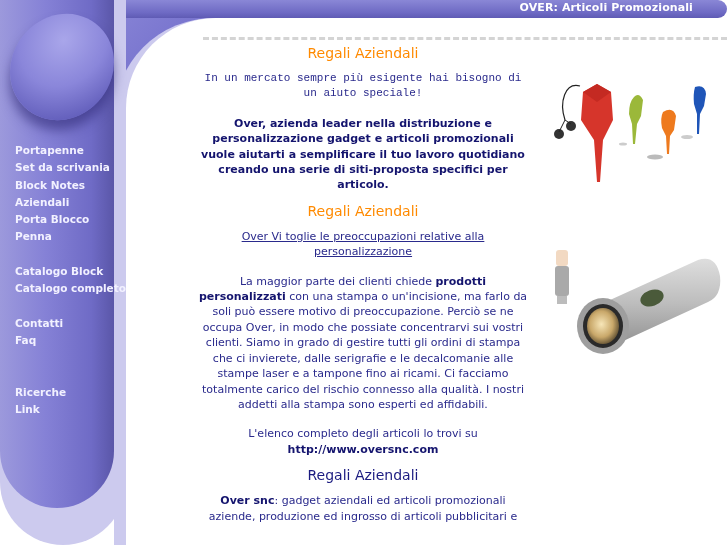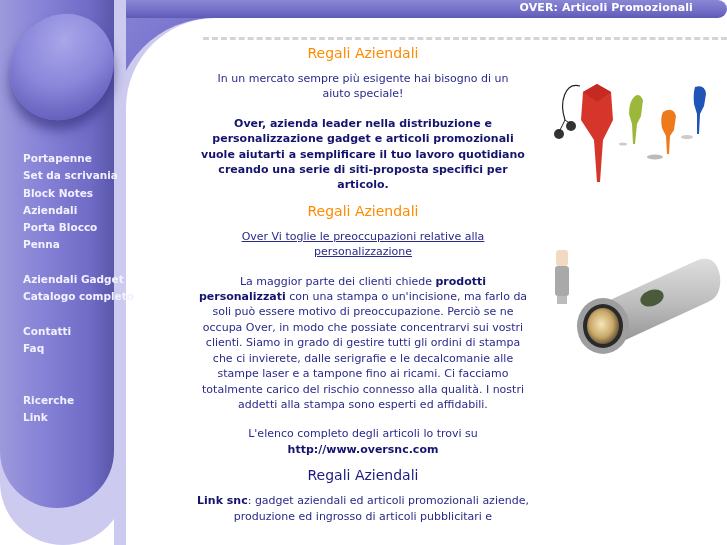--- a/index.html
+++ b/index.html
@@ -57,21 +57,21 @@
     z-index:5; letter-spacing:0.1px;padding-left:16px;
   }
   .dash-rule {
     position:absolute; left:203px; top:37px; width:524px; height:0;
     border-top:3px dashed #d4d4d4;
     z-index:5;
   }
   
   .nav {
     position:absolute; left:7px; top:134px; z-index:6;
-    margin:16px; padding:0; list-style:none;
+    margin:8px; padding:0; list-style:none;
   }
   .nav li {
     color:#f2f1ff; font-weight:bold; font-size:10.5px;
     line-height:17.3px; height:17.3px; white-space:nowrap; cursor:pointer;
   }
   .nav li.gap { height:17.3px; cursor:default; }
   
   .main {
     position:absolute; left:196px; top:43px; width:334px;
     text-align:center; z-index:6;
@@ -106,50 +106,50 @@
 <div class="dash-rule"></div>
 
 <ul class="nav">
   <li>Portapenne</li>
   <li>Set da scrivania</li>
   <li>Block Notes</li>
   <li>Aziendali</li>
   <li>Porta Blocco</li>
   <li>Penna</li>
   <li class="gap"></li>
-  <li>Aziendali Gadget</li>
+  <li>Catalogo Block</li>
   <li>Catalogo completo</li>
   <li class="gap"></li>
   <li>Contatti</li>
   <li>Faq</li>
   <li class="gap"></li>
   <li class="gap"></li>
   <li>Ricerche</li>
   <li>Link</li>
 </ul>
 
 <div class="main">
   <h2>Regali Aziendali</h2>
   <div class="sp-s"></div>
-  <p style="padding:0 8px;">In un mercato sempre più esigente hai bisogno di un aiuto speciale!</p>
+  <p style="padding:0 8px;font-family:Liberation Mono, monospace;">In un mercato sempre più esigente hai bisogno di un aiuto speciale!</p>
   <div class="sp"></div>
   <p class="bold-navy">Over, azienda leader nella distribuzione e personalizzazione gadget e articoli promozionali vuole aiutarti a semplificare il tuo lavoro quotidiano creando una serie di siti-proposta specifici per articolo.</p>
   <div class="sp-s"></div>
   <h2>Regali Aziendali</h2>
   <div class="sp-s"></div>
   <p style="padding:0 30px;"><a>Over Vi toglie le preoccupazioni relative alla personalizzazione</a></p>
   <div class="sp"></div>
   <p><span>La maggior parte dei clienti chiede </span><b class="bold-navy">prodotti personalizzati</b><span> con una stampa o un'incisione, ma farlo da soli può essere motivo di preoccupazione. Perciò se ne occupa Over, in modo che possiate concentrarvi sui vostri clienti. Siamo in grado di gestire tutti gli ordini di stampa che ci invierete, dalle serigrafie e le decalcomanie alle stampe laser e a tampone fino ai ricami. Ci facciamo totalmente carico del rischio connesso alla qualità. I nostri addetti alla stampa sono esperti ed affidabili.</span></p>
   <div class="sp"></div>
   <p>L'elenco completo degli articoli lo trovi su</p>
   <p class="bold-navy" style="cursor:pointer;">http://www.oversnc.com</p>
   <div class="sp-s"></div>
   <h2 class="navy">Regali Aziendali</h2>
   <div class="sp-s"></div>
-  <p><b class="bold-navy">Link snc</b><span>: gadget aziendali ed articoli promozionali aziende, produzione ed ingrosso di articoli pubblicitari e</span></p>
+  <p><b class="bold-navy">Over snc</b><span>: gadget aziendali ed articoli promozionali aziende, produzione ed ingrosso di articoli pubblicitari e</span></p>
 </div>
 
 <svg class="img1" viewBox="0 0 170 110">
   <ellipse cx="142" cy="55" rx="6" ry="2" fill="#ccc"></ellipse>
   <ellipse cx="110" cy="75" rx="8" ry="2.5" fill="#bbb"></ellipse>
   <ellipse cx="78" cy="62" rx="4" ry="1.5" fill="#ccc"></ellipse>
   <path d="M35 4 C20 0 14 20 20 38" stroke="#222" stroke-width="1.2" fill="none"></path>
   <circle cx="14" cy="52" r="5" fill="#333"></circle>
   <circle cx="26" cy="44" r="5" fill="#333"></circle>
   <path d="M20 38 L14 50 M20 38 L26 42" stroke="#222" stroke-width="1"></path>

